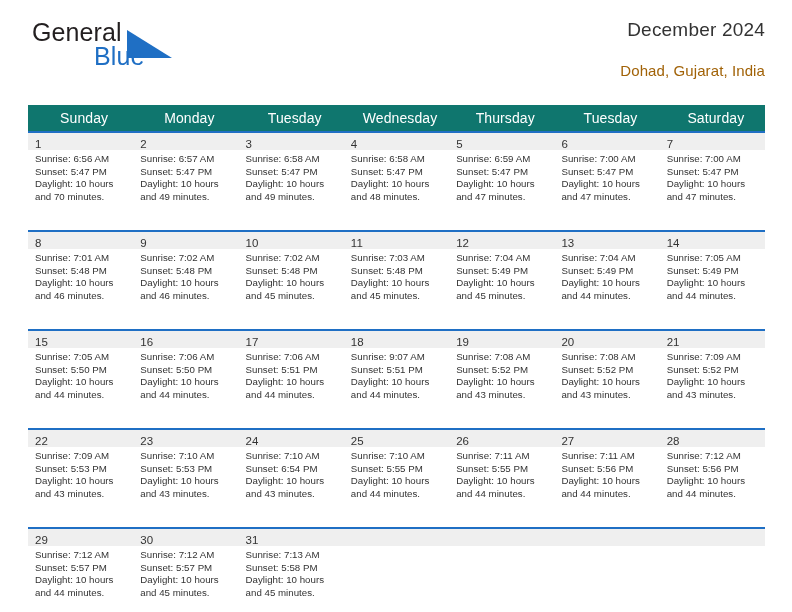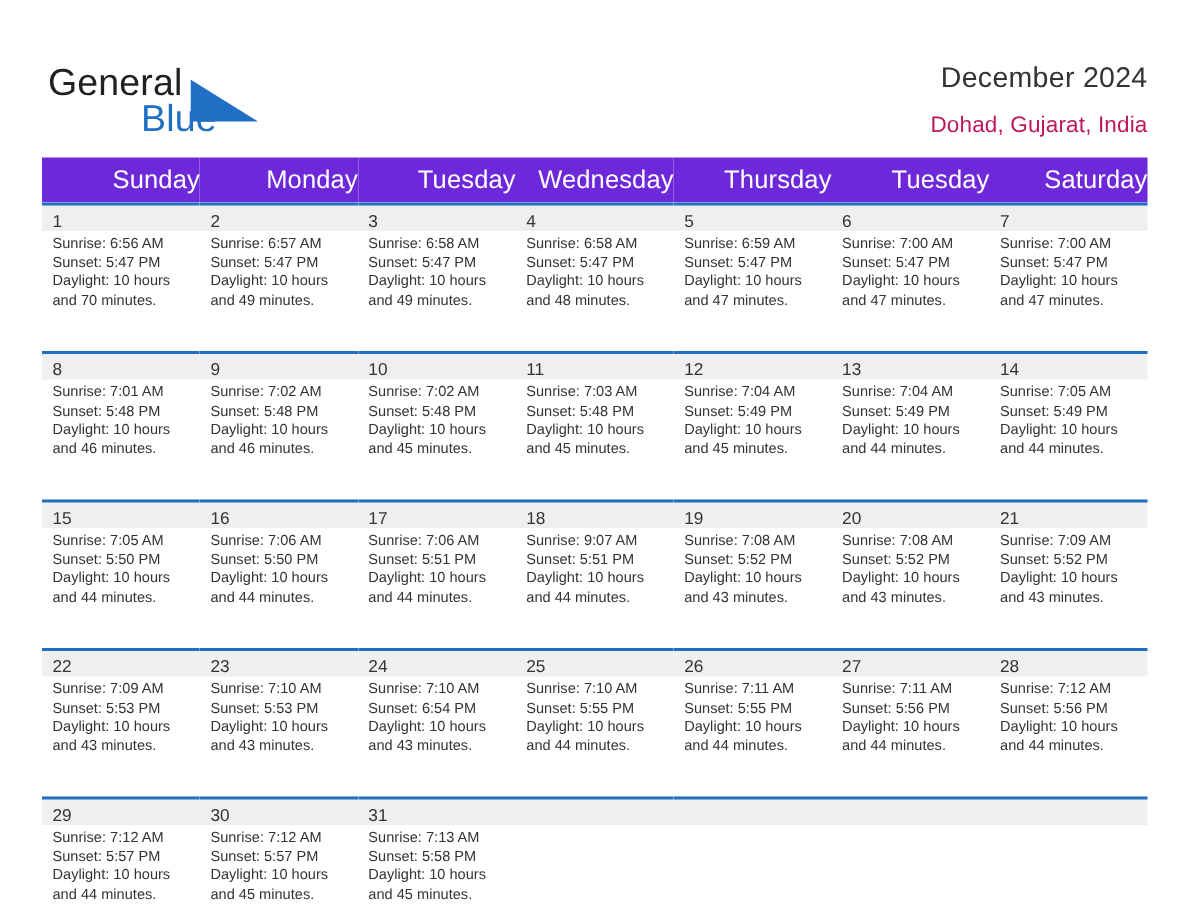--- a/index.html
+++ b/index.html
@@ -6,21 +6,21 @@
   html, body {
     width: 792px; height: 612px;
     background: #ffffff;
     font-family: "Liberation Sans", sans-serif;
     overflow: hidden;
   }
   .page { position: relative; width: 792px; height: 612px; }
 
   
   .topbar {
-    position: absolute; left: 28px; top: 35px; right: 27px; height: 70px;
+    position: absolute; left: 28px; top: 12px; right: 27px; height: 70px;
   }
   .logo { position: absolute; left: 4px; top: 6px; width: 230px; height: 60px; }
   .logo-general {
     position: absolute; left: 0; top: 0;
     font-size: 25px; color: #231f20; letter-spacing: 0.1px;
     font-family: "Liberation Sans", sans-serif;
   }
   .logo-blue {
     position: absolute; left: 62px; top: 24px;
     font-size: 25px; color: #1f6fc4; letter-spacing: 0.1px;
@@ -28,37 +28,37 @@
     text-align: center;
   }
   .logo-tri { position: absolute; left: 95px; top: 12px; }
 
   .title-wrap { position: absolute; right: 0; top: 0; text-align: right; }
   .cal-title {
     font-size: 19px; color: #333333; font-weight: normal;
     line-height: 36px; letter-spacing: 0.2px;
   }
   .cal-sub {
-    font-size: 15px; color: #be185d; line-height: 22px;
-    margin-top: 2px; letter-spacing: 0.1px;
+    font-size: 15px; color: #a16207; line-height: 22px;
+    margin-top: 12px; letter-spacing: 0.1px;
   }
 
   
   .cal {
     position: absolute; left: 28px; top: 105px;
     width: 737px;
     border-collapse: collapse;
     table-layout: fixed;
   }
   .cal th {
-    background: #6d28d9;
+    background: #0f766e;
     color: #ffffff;
-    font-size: 17px;
+    font-size: 14px;
     font-weight: normal;
-    text-align: right;
+    text-align: center;
     padding: 5px 0 5px 7px;
     height: 21px;
     letter-spacing: 0.1px;
   }
   .cal td {
     vertical-align: top;
     padding: 0;
     width: 105.28px;
     height: 90px;
     background: #ffffff;

